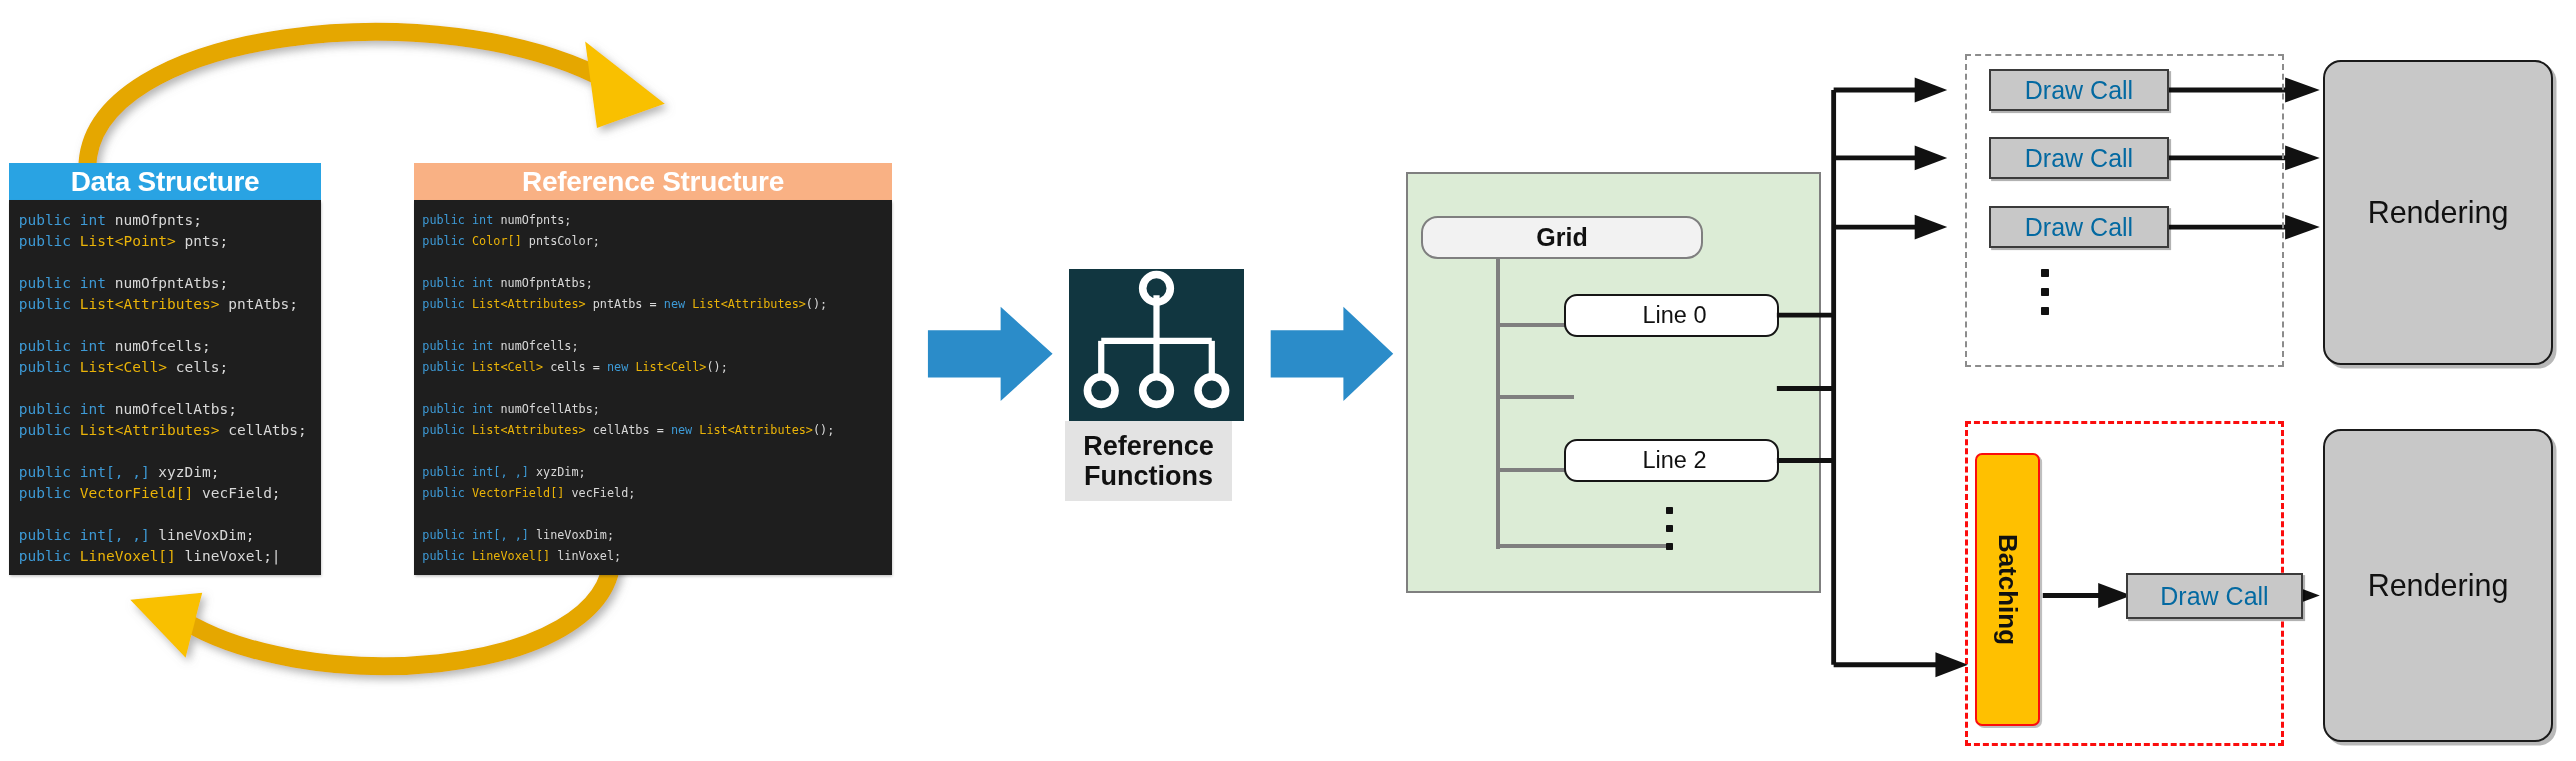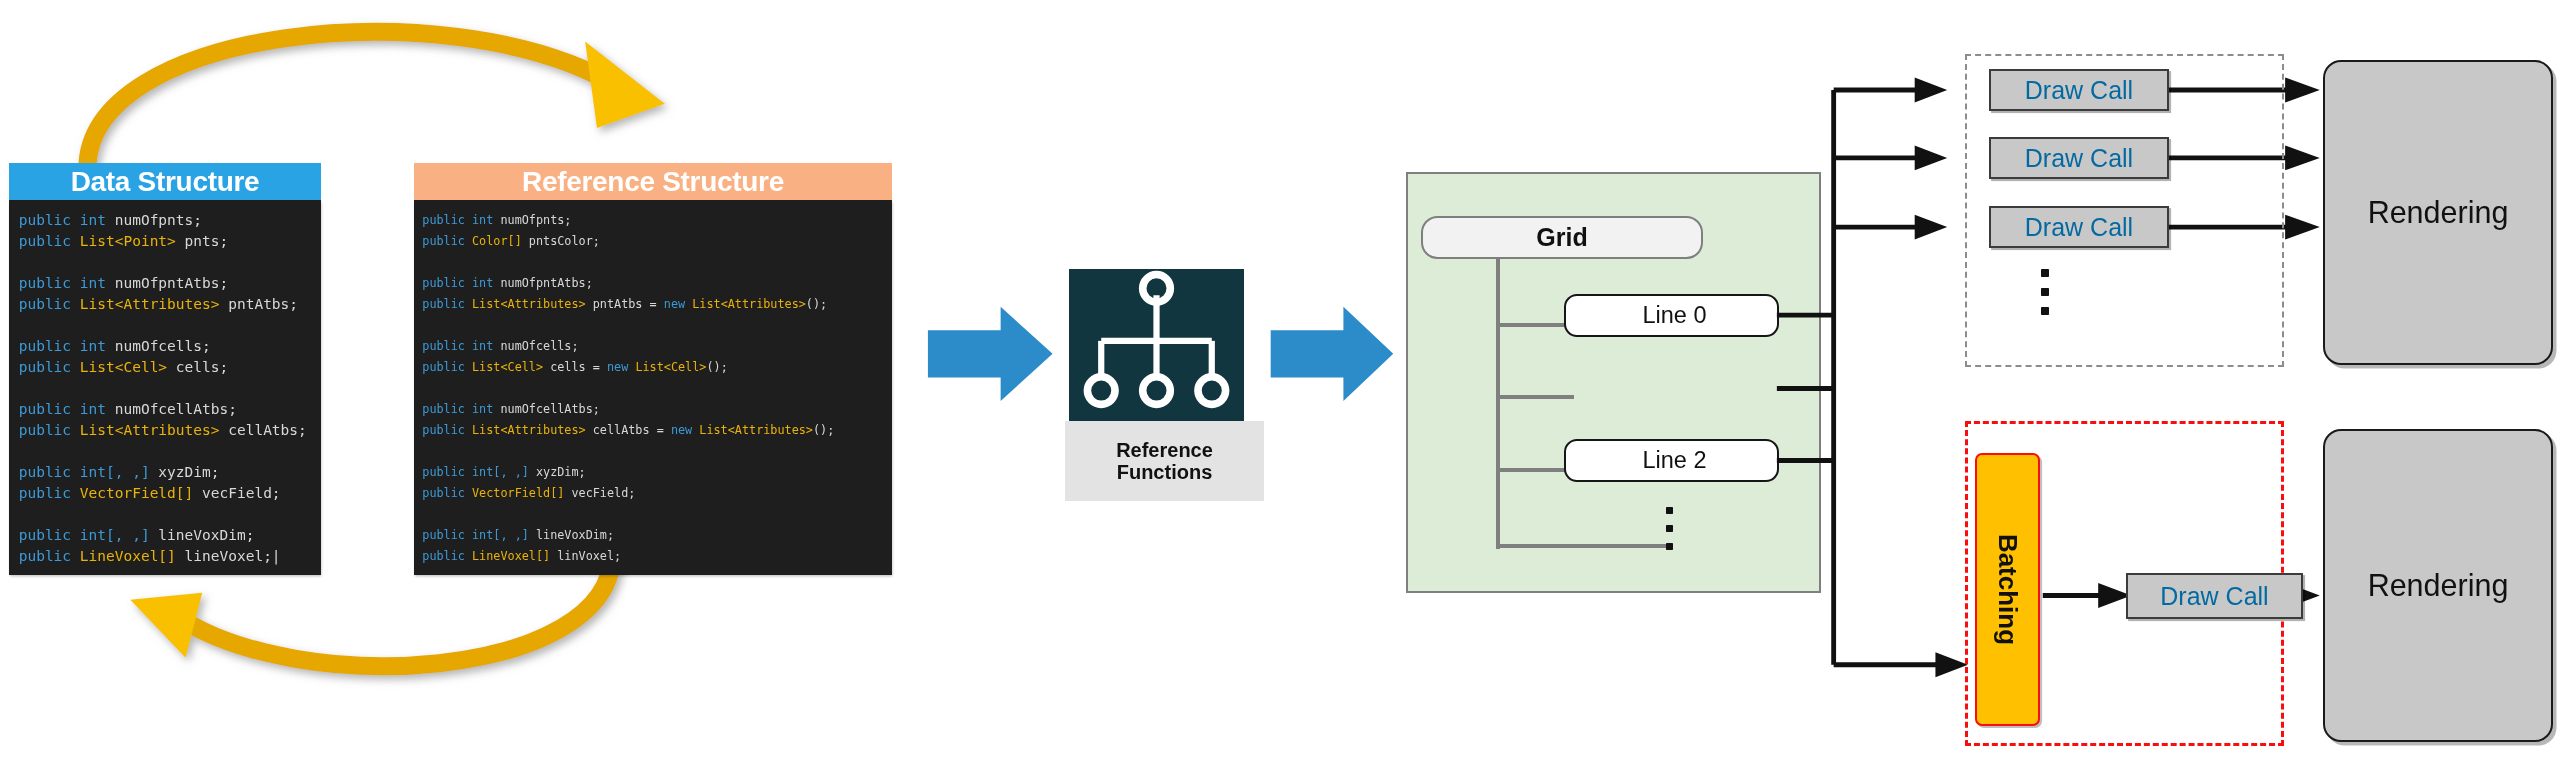--- a/index.html
+++ b/index.html
@@ -183,21 +183,21 @@
           <line x1="206" y1="104" x2="206" y2="158"></line>
         </g>
         <g fill="none" stroke="#ffffff" stroke-width="11">
           <circle cx="126" cy="28" r="20"></circle>
           <circle cx="46" cy="176" r="20"></circle>
           <circle cx="126" cy="176" r="20"></circle>
           <circle cx="206" cy="176" r="20"></circle>
         </g>
       </svg>
     </div>
-    <div class="rf-label" style="width:199px;height:80px;font-size:20px;">
+    <div class="rf-label" style="width:167px;height:80px;font-size:27px;">
       <span>Reference</span>
       <span>Functions</span>
     </div>
   </div>
 
   <div class="grid-panel" style="left:1406px;top:172px;width:415px;height:421px;"></div>
 
   <div class="tree-line" style="left:1496px;top:258px;width:4.2px;height:291px;"></div>
   <div class="tree-line" style="left:1496px;top:323px;width:78px;height:4.2px;"></div>
   <div class="tree-line" style="left:1496px;top:395px;width:78px;height:4.2px;"></div>

